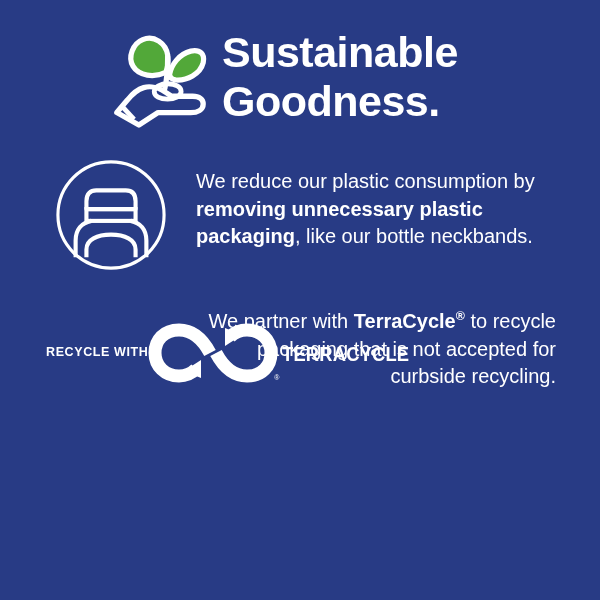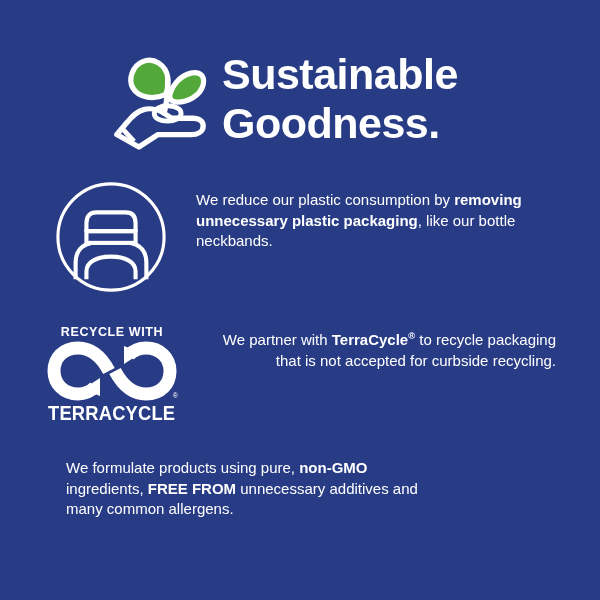--- a/index.html
+++ b/index.html
@@ -15,21 +15,20 @@
     overflow:hidden;
     position:relative;
   }
 
   
   .header {
     display:flex;
     align-items:center;
     padding:26px 0 0 112px;
     gap:14px;
-    margin-top:22px;
   }
   .header-logo {
     width:96px; height:100px;
     flex:0 0 96px;
     margin-top:2px;
   }
   .header-title {
     font-size:43px;
     font-weight:600;
     line-height:1.15;
@@ -51,21 +50,21 @@
     flex:0 0 130px;
     height:122px;
     display:flex;
     align-items:center;
     justify-content:center;
   }
   .row-text {
     flex:1 1 auto;
     padding-left:20px;
     padding-top:15px;
-    font-size:15px;
+    font-size:20px;
     line-height:1.38;
     font-weight:400;
     max-width:378px;
   }
   .row-text b { font-weight:700; }
   .row-text sup {
     font-size:0.62em;
     vertical-align:super;
     line-height:0;
   }
@@ -73,21 +72,21 @@
   
   .row--bottle .row-text { padding-top:14px; }
   .row--terracycle { margin-bottom:14px; }
   .row--terracycle .row-text { padding-top:16px;text-align:right; }
   .row--gmo .row-text { padding-top:8px; }
 
   
   .tc-lockup {
     width:132px;
     display:flex;
-    flex-direction:column;
+    flex-direction:row;
     align-items:center;
   }
   .tc-top {
     font-size:12.5px;
     font-weight:700;
     letter-spacing:0.6px;
     margin-bottom:3px;
     white-space:nowrap;
   }
   .tc-mark {
@@ -180,16 +179,15 @@
           <span class="tc-reg">®</span>
         </div>
 
         <div class="tc-bottom">TERRACYCLE</div>
       </div>
     </div>
     <div class="row-text">We partner with <b>TerraCycle</b><b><sup>®</sup></b> to recycle packaging that is not accepted for curbside recycling.</div>
   </div>
 
   <div class="row row--gmo">
-    <div class="row-text">We formulate products using pure, <b>non-GMO</b> ingredients, <b>FREE FROM</b> unnecessary additives and many common allergens.</div>
   </div>
 
 </div>
 
 </body></html>

